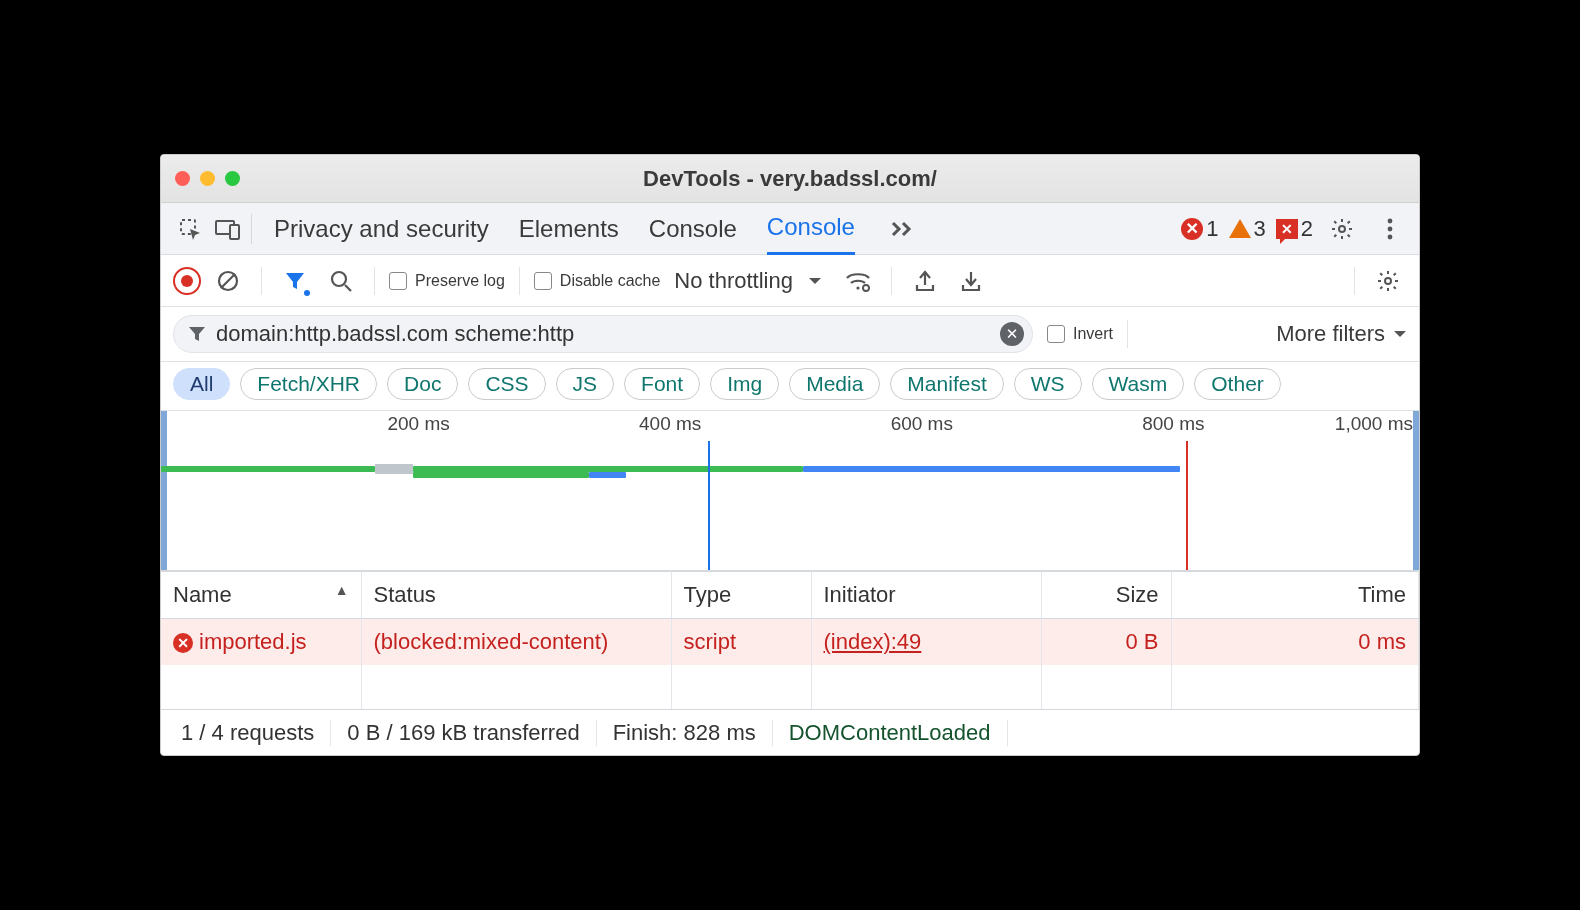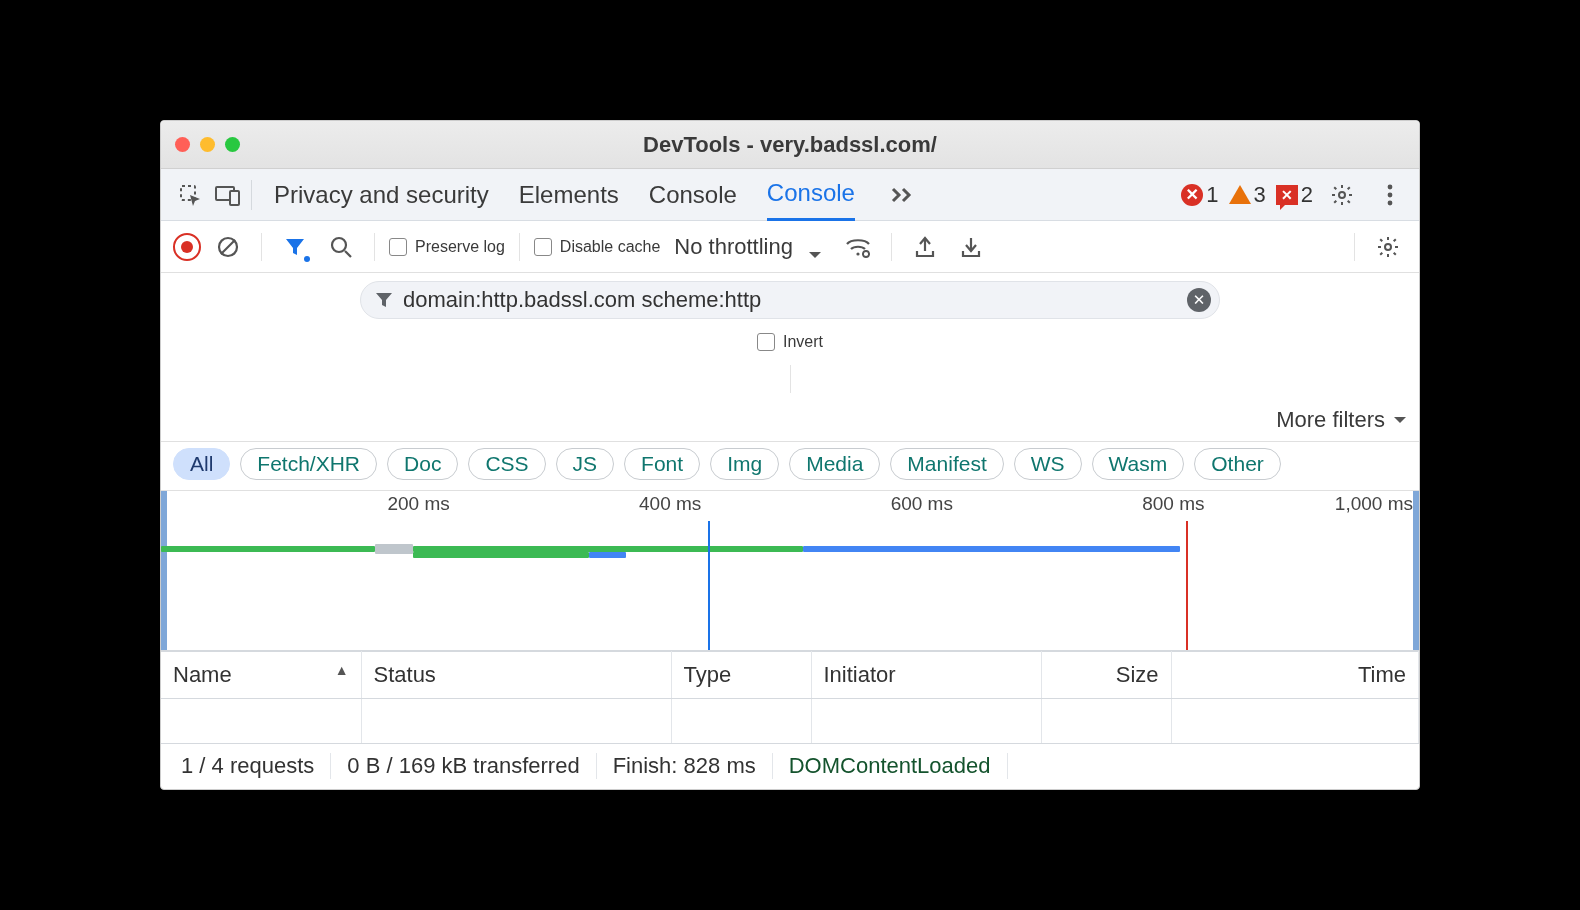--- a/index.html
+++ b/index.html
@@ -67,29 +67,28 @@
     border-bottom: 1px solid #e0e0e0; gap: 8px;
     background:#fff;
   }
   .nettoolbar .sep { width:1px; height:28px; background:#e3e3e3; margin: 0 6px;}
   .rec-btn { width:28px; height:28px; border:2.5px solid #d93025; border-radius:50%; display:flex; align-items:center; justify-content:center;}
   .rec-btn .inner { width:12px; height:12px; background:#d93025; border-radius:50%;}
   .funnel { color:#1a73e8; position:relative;}
   .funnel .dot{ position:absolute; bottom:4px; right:4px; width:6px; height:6px; background:#1a73e8; border-radius:50%;}
   .chk { display:flex; align-items:center; gap:8px; font-size:16px; color:#3a3a3a;}
   .chkbox { width:18px; height:18px; border:1.5px solid #888; border-radius:3px;}
-  .throt { display:flex; align-items:flex-end; gap: 6px; color:#3a3a3a; font-size: 22px; margin-left:6px;}
+  .throt { display:flex; align-items:center; gap: 6px; color:#3a3a3a; font-size: 22px; margin-left:6px;}
   .nettoolbar .right { margin-left:auto; display:flex; align-items:center; gap:8px;}
 
   
   .filterbar {
     display:flex; align-items:center; padding: 8px 12px; gap: 14px;
     border-bottom: 1px solid #e0e0e0;
     background:#fff;
-    flex-direction:column;
   }
   .filterinput {
     flex: 0 0 auto; width: 860px;
     display:flex; align-items:center;
     background:#f1f3f7; border:1px solid #e0e3e8; border-radius: 20px;
     height: 38px; padding: 0 8px 0 14px; gap:10px; font-size:22px;
   }
   .filterinput .clear{ margin-left:auto; width:24px; height:24px; background:#5f6368; border-radius:50%; color:#fff; display:flex; align-items:center; justify-content:center; font-size:15px;}
   .morefilters { display:flex; align-items:center; gap:8px; font-size:22px; color:#3a3a3a; margin-left:auto;}
 
@@ -328,20 +327,28 @@
       <tr>
         <th style="width:200px;"><span>Name</span><span class="sortarrow">▲</span></th>
         <th style="width:310px;">Status</th>
         <th style="width:140px;">Type</th>
         <th style="width:230px;">Initiator</th>
         <th class="right" style="width:130px;">Size</th>
         <th class="right">Time</th>
       </tr>
     </thead>
     <tbody>
+      <tr class="err">
+        <td><span class="errico">✕</span><span>imported.js</span></td>
+        <td>(blocked:mixed-content)</td>
+        <td>script</td>
+        <td><span class="initiator">(index):49</span></td>
+        <td class="right">0 B</td>
+        <td class="right">0 ms</td>
+      </tr>
       <tr class="emptyrow">
           <td></td>
           <td></td>
           <td></td>
           <td></td>
           <td></td>
           <td></td>
         </tr>
     </tbody>
   </table>

